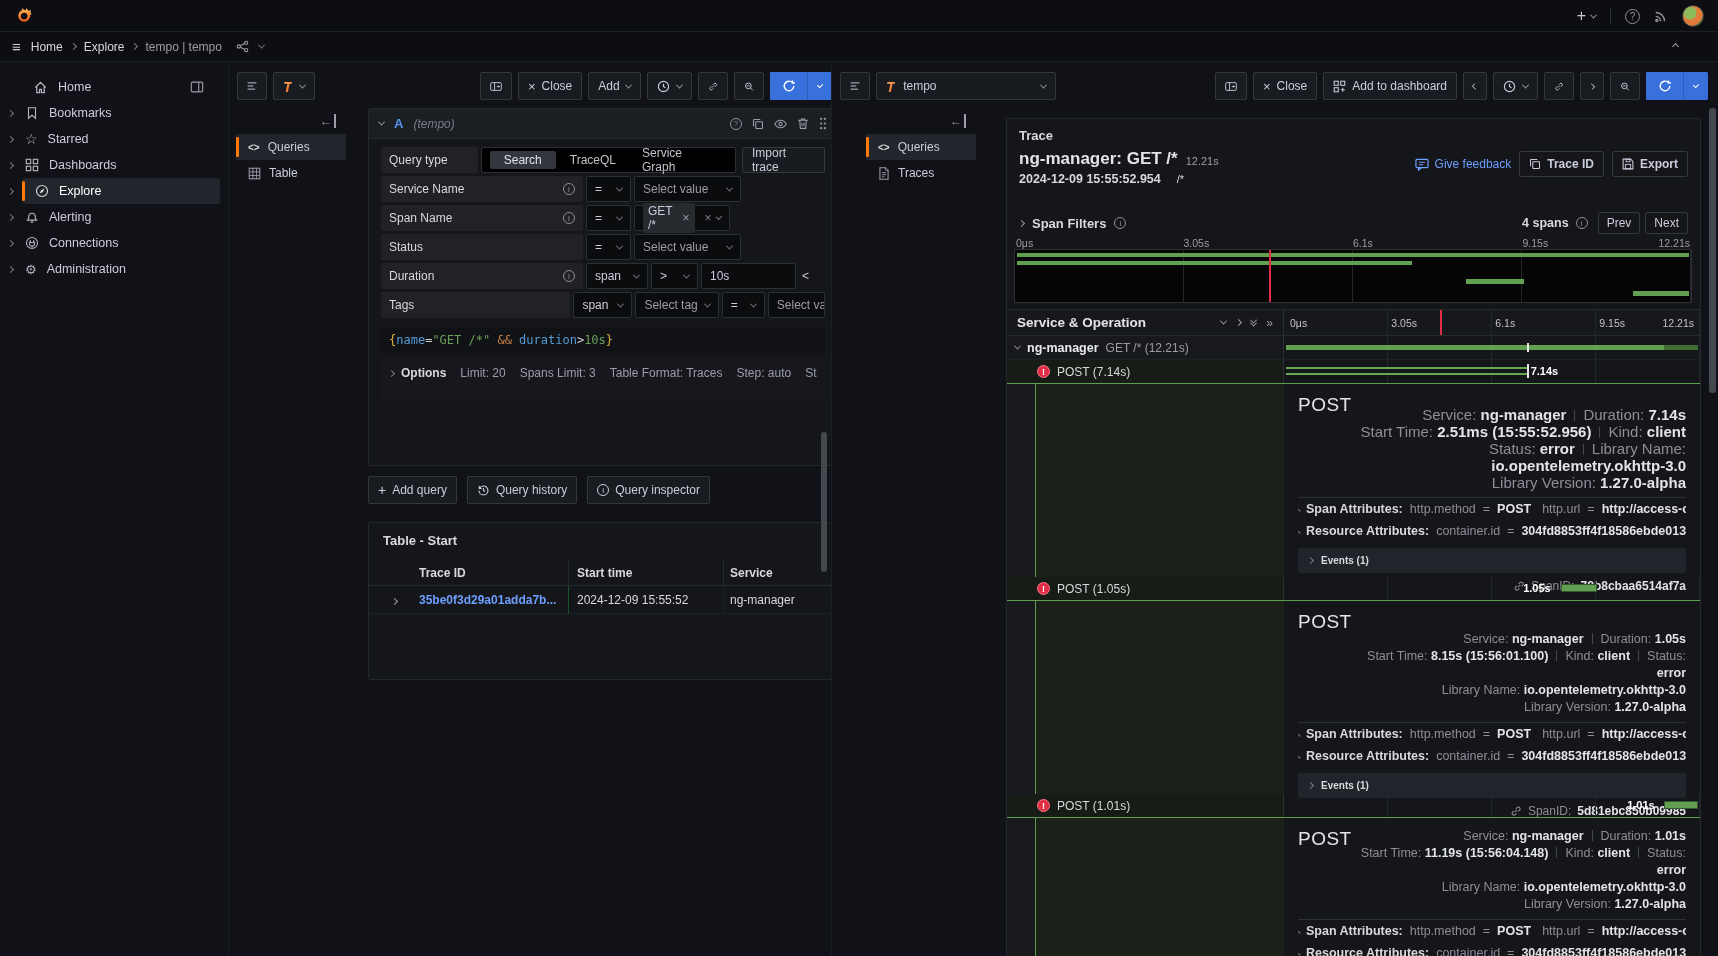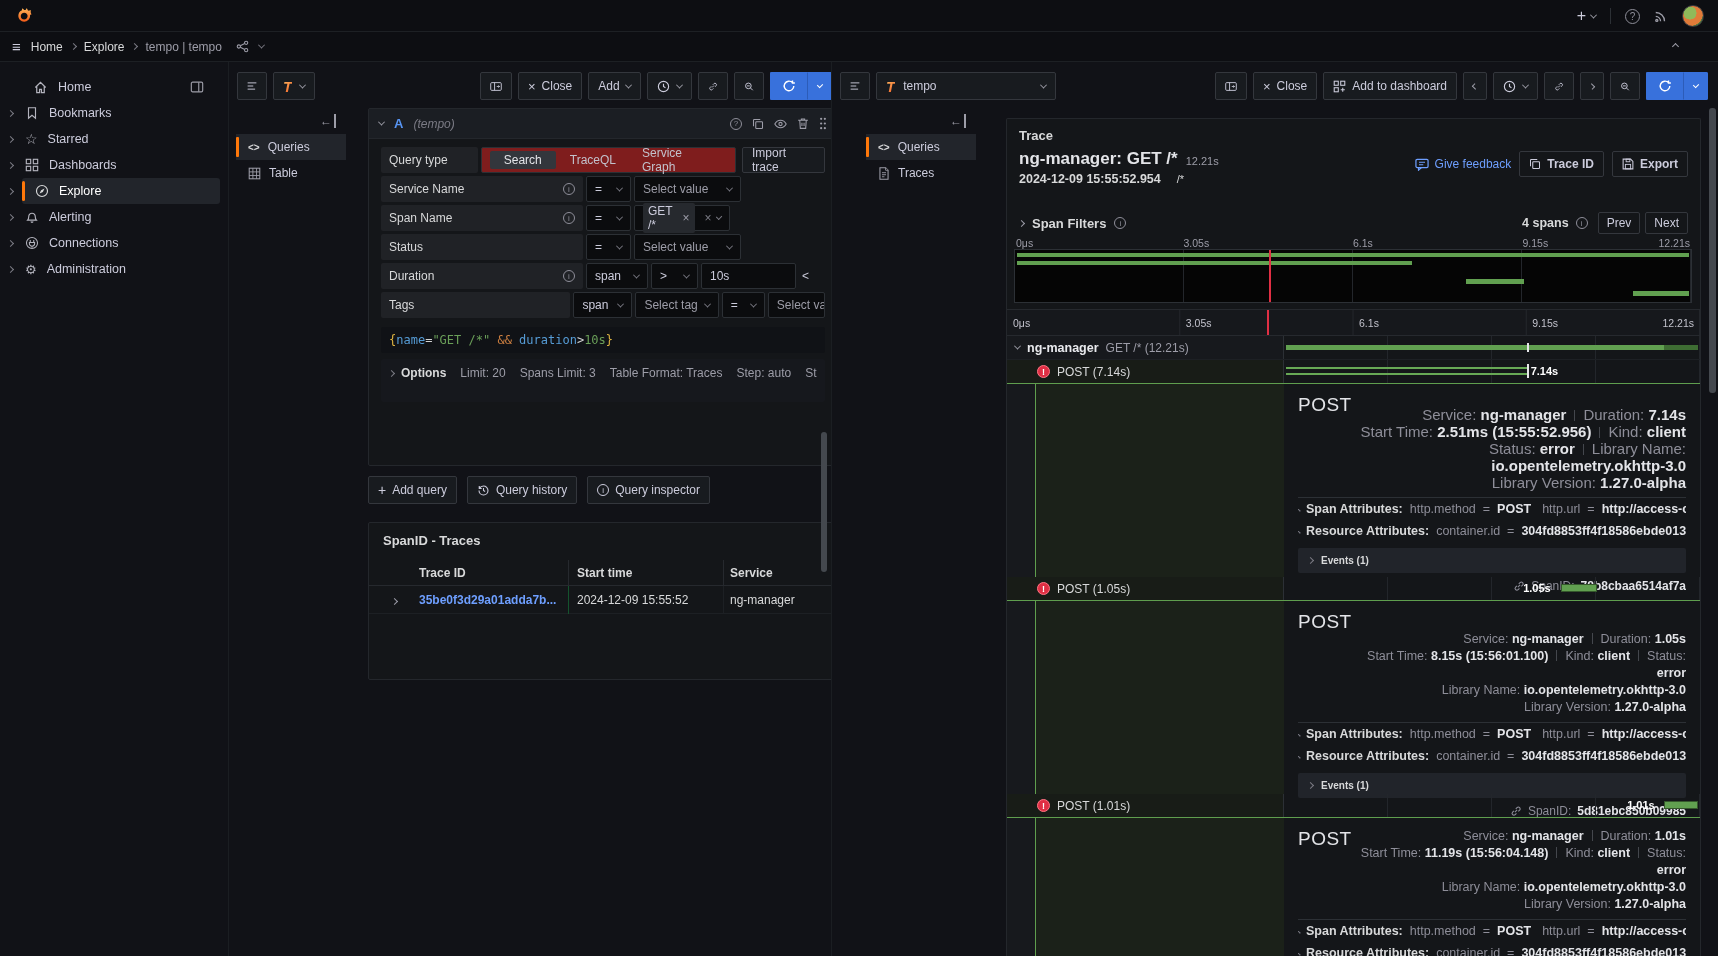--- a/index.html
+++ b/index.html
@@ -286,21 +286,21 @@
             <circle cx="2" cy="7" r="1.2" fill="currentColor"></circle>
             <circle cx="6" cy="7" r="1.2" fill="currentColor"></circle>
             <circle cx="2" cy="12" r="1.2" fill="currentColor"></circle>
             <circle cx="6" cy="12" r="1.2" fill="currentColor"></circle>
           </svg>
         </span>
     </div>
 
     <div class="row" style="margin:8px 12px 0 12px;gap:3px;">
       <span class="lblcell" style="width:98px;">Query type</span>
-      <span class="row" style="height:26px;border:1px solid #2c3035;border-radius:2px;background:#7f1d1d;padding:8px;gap:2px;">
+      <span class="row" style="height:26px;border:1px solid #2c3035;border-radius:2px;background:#000000;padding:8px;gap:2px;">
         <span style="background:#33363c;border-radius:2px;padding:2px 14px;color:#e3e4e8;">Search</span>
         <span style="padding:2px 12px;color:#c2c2cc;">TraceQL</span>
         <span style="padding:2px 12px;color:#c2c2cc;">Service Graph</span>
       </span>
       <span class="grow"></span>
       <span class="tb-btn" style="height:26px;">
           <span>Import trace</span>
         </span>
     </div>
 
@@ -422,21 +422,21 @@
         </svg>
         <span>Query history</span>
       </span>
     <span class="tb-btn">
         <span class="icirc" style="border-color:#ccccdc;color:#ccccdc;">i</span>
         <span>Query inspector</span>
       </span>
   </div>
 
   <div class="abs" style="left:139px;top:460px;width:470px;height:158px;background:#141619;border:1px solid #24272c;border-radius:2px;">
-    <div class="b wt" style="padding:10px 14px 12px 14px;font-size:13px;">SpanID - Traces</div>
+    <div class="b wt" style="padding:10px 14px 12px 14px;font-size:13px;">Table - Start</div>
     <div class="row" style="height:26px;border-bottom:1px solid #26292e;">
       <span style="width:50px;"></span>
       <span class="b wt" style="width:150px;border-right:1px solid #26292e;height:26px;display:flex;align-items:center;">Trace ID</span>
       <span class="b wt" style="width:155px;border-right:1px solid #26292e;height:26px;display:flex;align-items:center;padding-left:8px;">Start time</span>
       <span class="b wt" style="flex:1;height:26px;display:flex;align-items:center;padding-left:6px;">Service</span>
     </div>
     <div class="row" style="height:28px;border-bottom:1px solid #1d2024;">
       <span style="width:50px;text-align:center;"><span class="caret r dim"></span></span>
       <span style="width:150px;color:#6e9fff;font-weight:bold;border-right:1px solid #14532d;height:28px;display:flex;align-items:center;">35be0f3d29a01adda7b...</span>
       <span class="wt" style="width:155px;border-right:1px solid #1d2024;height:28px;display:flex;align-items:center;padding-left:8px;">2024-12-09 15:55:52</span>
@@ -608,20 +608,31 @@
       <div class="grid-bg" style="position:relative;height:54px;background-color:#050505;border:1px solid #2c3035;">
         <span class="bar" style="left:0.3%;top:3px;width:99.4%;height:4px;"></span>
         <span class="bar" style="left:0.3%;top:11px;width:58.5%;height:4px;"></span>
         <span class="bar" style="left:66.7%;top:29px;width:8.6%;height:5px;"></span>
         <span class="bar" style="left:91.4%;top:41px;width:8.3%;height:5px;"></span>
         <span class="abs" style="left:37.5%;top:0;bottom:0;width:2px;background:#e02f44;"></span>
       </div>
     </div>
 
     <div class="abs row" style="left:0;top:190px;right:0;height:27px;border-top:1px solid #26292e;border-bottom:1px solid #26292e;background:#16181c;">
+      <div class="row" style="width:277px;padding:0 10px;gap:10px;border-right:1px solid #2c3035;height:100%;">
+        <span class="b" style="font-size:13.5px;color:#e3e4e8;">Service &amp; Operation</span>
+        <span class="grow"></span>
+        <span class="caret dim"></span>
+        <span class="caret r dim"></span>
+        <span style="display:inline-flex;flex-direction:column;color:#9d9da8;">
+            <span class="caret" style="margin-bottom:-2px;"></span>
+            <span class="caret"></span>
+          </span>
+        <span class="dim" style="font-size:12px;">»</span>
+      </div>
       <div class="grid-bg" style="position:relative;flex:1;height:100%;font-size:11px;color:#c2c2cc;">
         <span class="tick-lbl" style="left:6px;top:7px;color:#c2c2cc;">0μs</span>
         <span class="tick-lbl" style="left:25.8%;top:7px;color:#c2c2cc;">3.05s</span>
         <span class="tick-lbl" style="left:50.8%;top:7px;color:#c2c2cc;">6.1s</span>
         <span class="tick-lbl" style="left:75.8%;top:7px;color:#c2c2cc;">9.15s</span>
         <span class="tick-lbl" style="right:6px;top:7px;color:#c2c2cc;">12.21s</span>
         <span class="abs" style="left:37.5%;top:0;bottom:0;width:2px;background:#e02f44;"></span>
       </div>
     </div>
 

